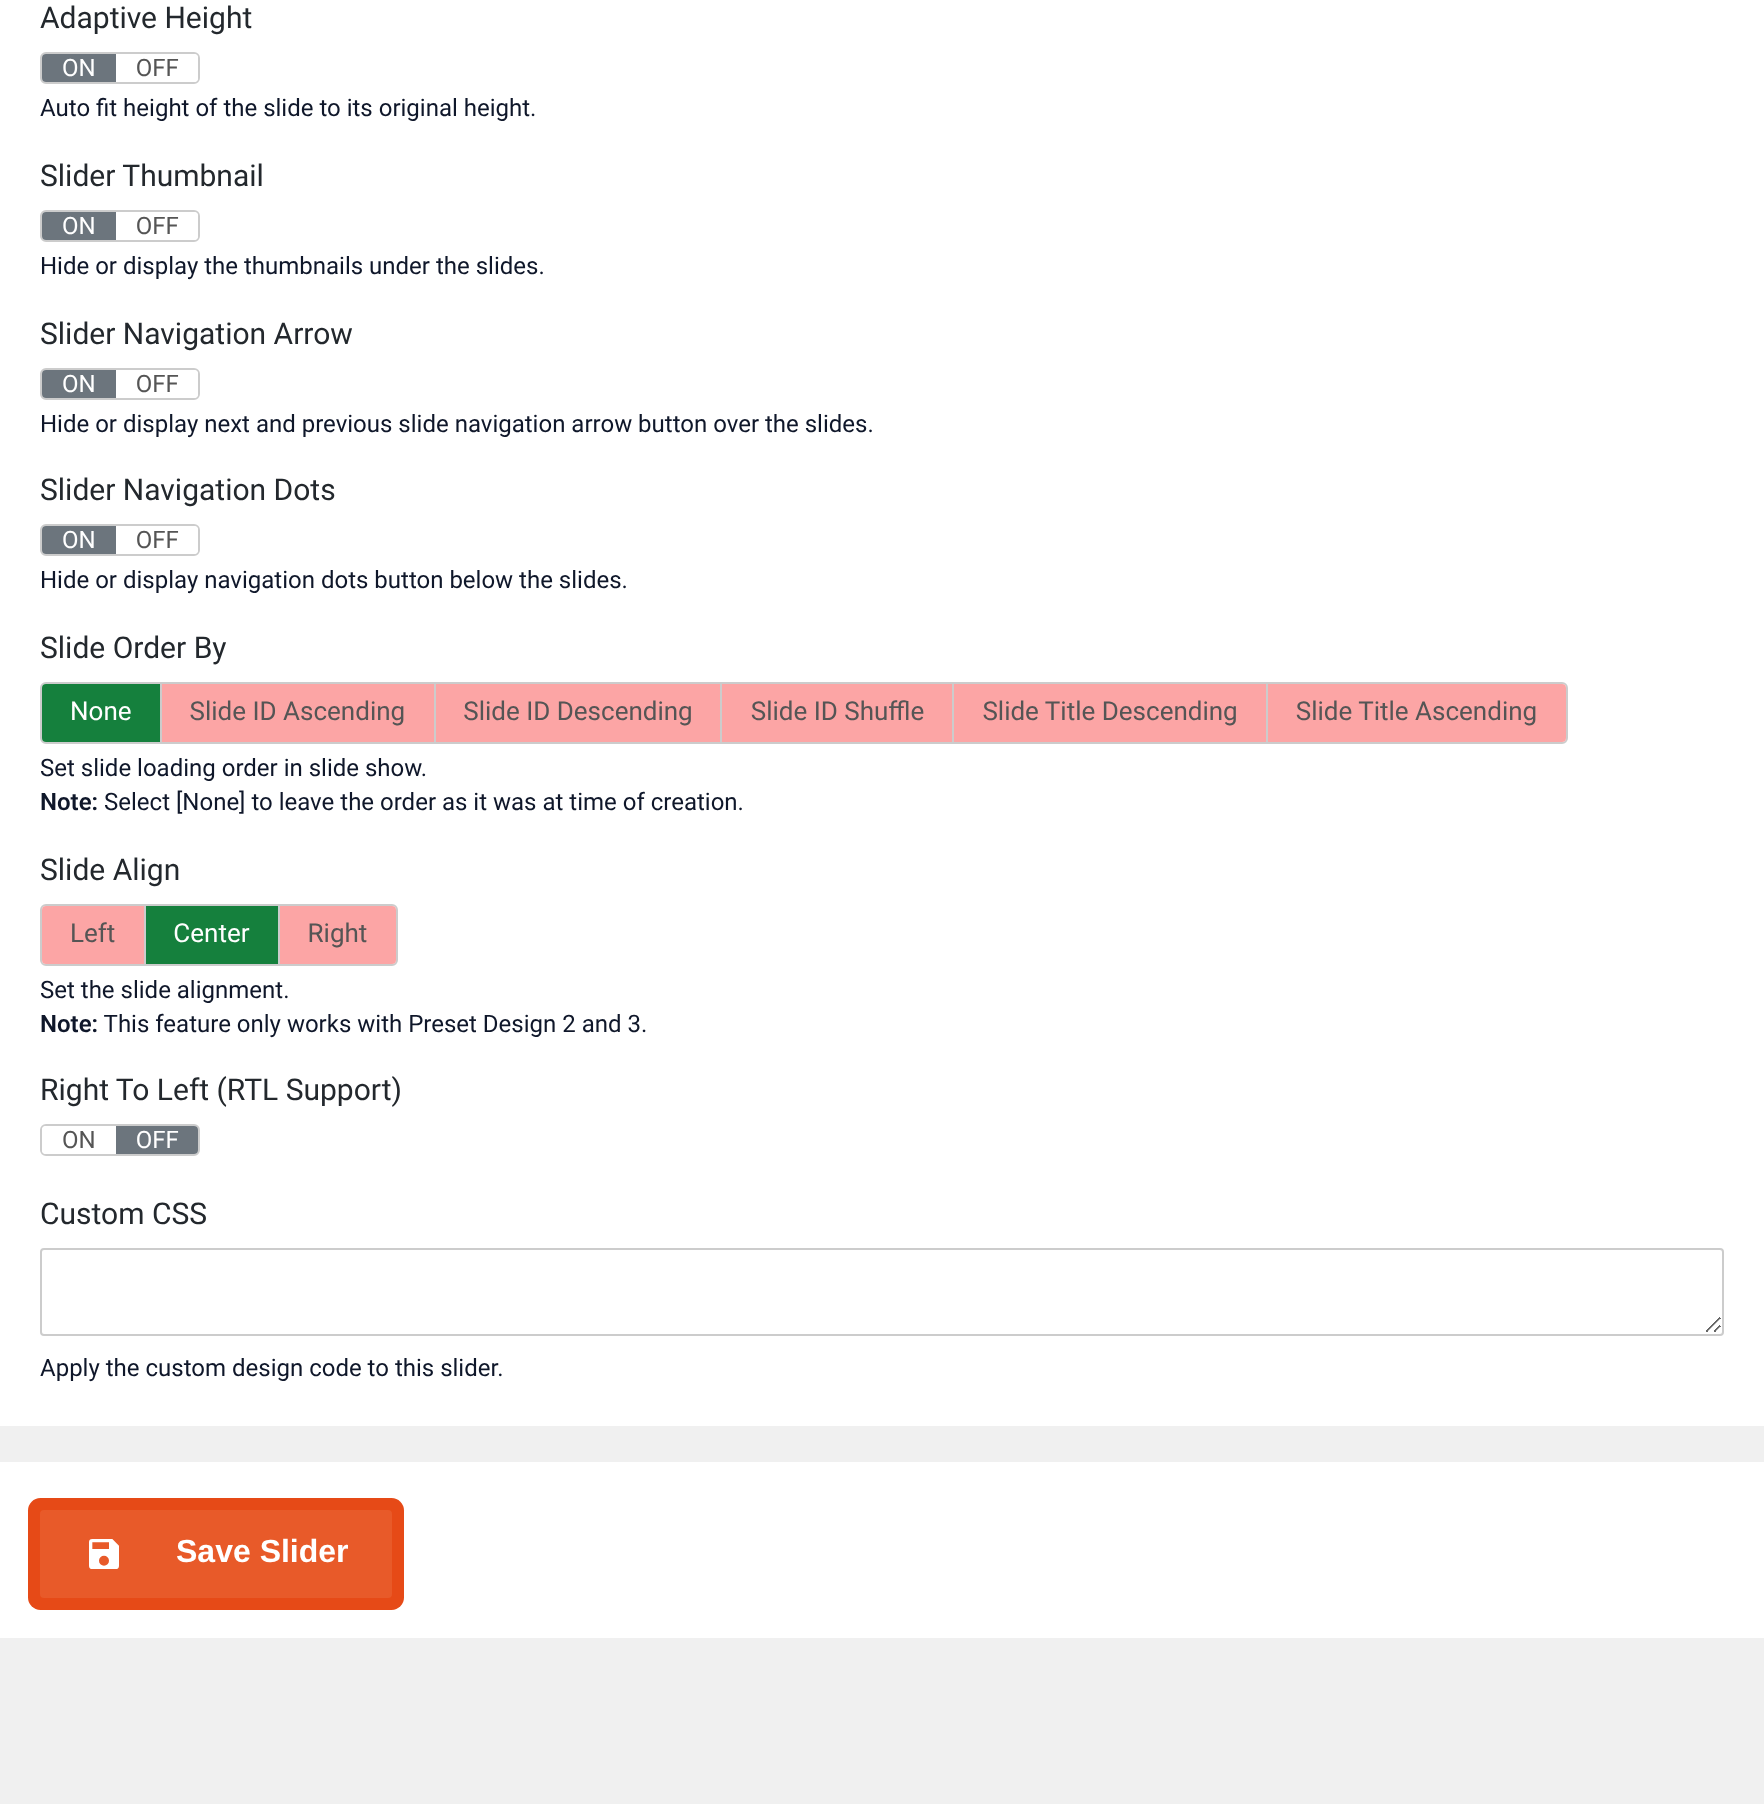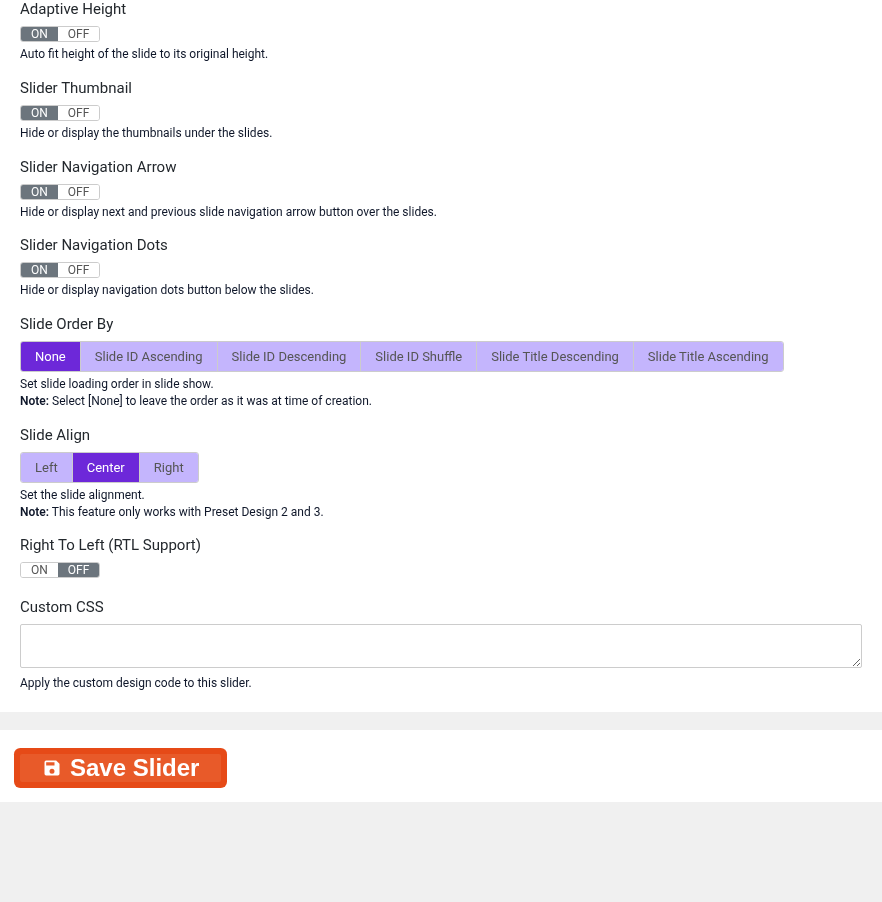--- a/index.html
+++ b/index.html
@@ -48,29 +48,29 @@
     border: 1px solid #ccc;
     border-radius: 3px;
     overflow: hidden;
     margin-bottom: 4px;
     flex-wrap: nowrap;
   }
   .seg-option {
     padding: 7px 14px;
     font-size: 13px;
     cursor: pointer;
-    background: #c4b5fd;
+    background: #fca5a5;
     color: #555;
     border-left: 1px solid #ccc;
     user-select: none;
     white-space: nowrap;
   }
   .seg-option:first-child { border-left: 0; }
   .seg-option.active {
-    background: #6d28d9;
+    background: #15803d;
     color: #fff;
   }
   .desc {
     font-size: 12px;
     color: #0f172a;
     line-height: 1.4;
   }
   .desc .note-label { font-weight: 600; }
   textarea.custom-css {
     width: 100%;
@@ -84,26 +84,26 @@
     margin-bottom: 4px;
   }
   .footer-panel {
     background: #fff;
     margin-top: 18px;
     padding: 24px 20px 20px 20px;
   }
   .save-btn {
     display: inline-flex;
     align-items: center;
-    gap: 8px;
+    gap: 26px;
     background: #e85a29;
     color: #fff;
     border: none;
-    padding: 0 22px;
-    font-size: 24px;
+    padding: 12px 22px;
+    font-size: 16px;
     font-weight: 700;
     cursor: pointer;
     box-shadow: 0 0 0 6px #e64a17;
     border-radius: 2px;
   }
   .save-btn svg { width: 20px; height: 20px; fill: #fff; }
 </style>
 </head>
 <body>
 

